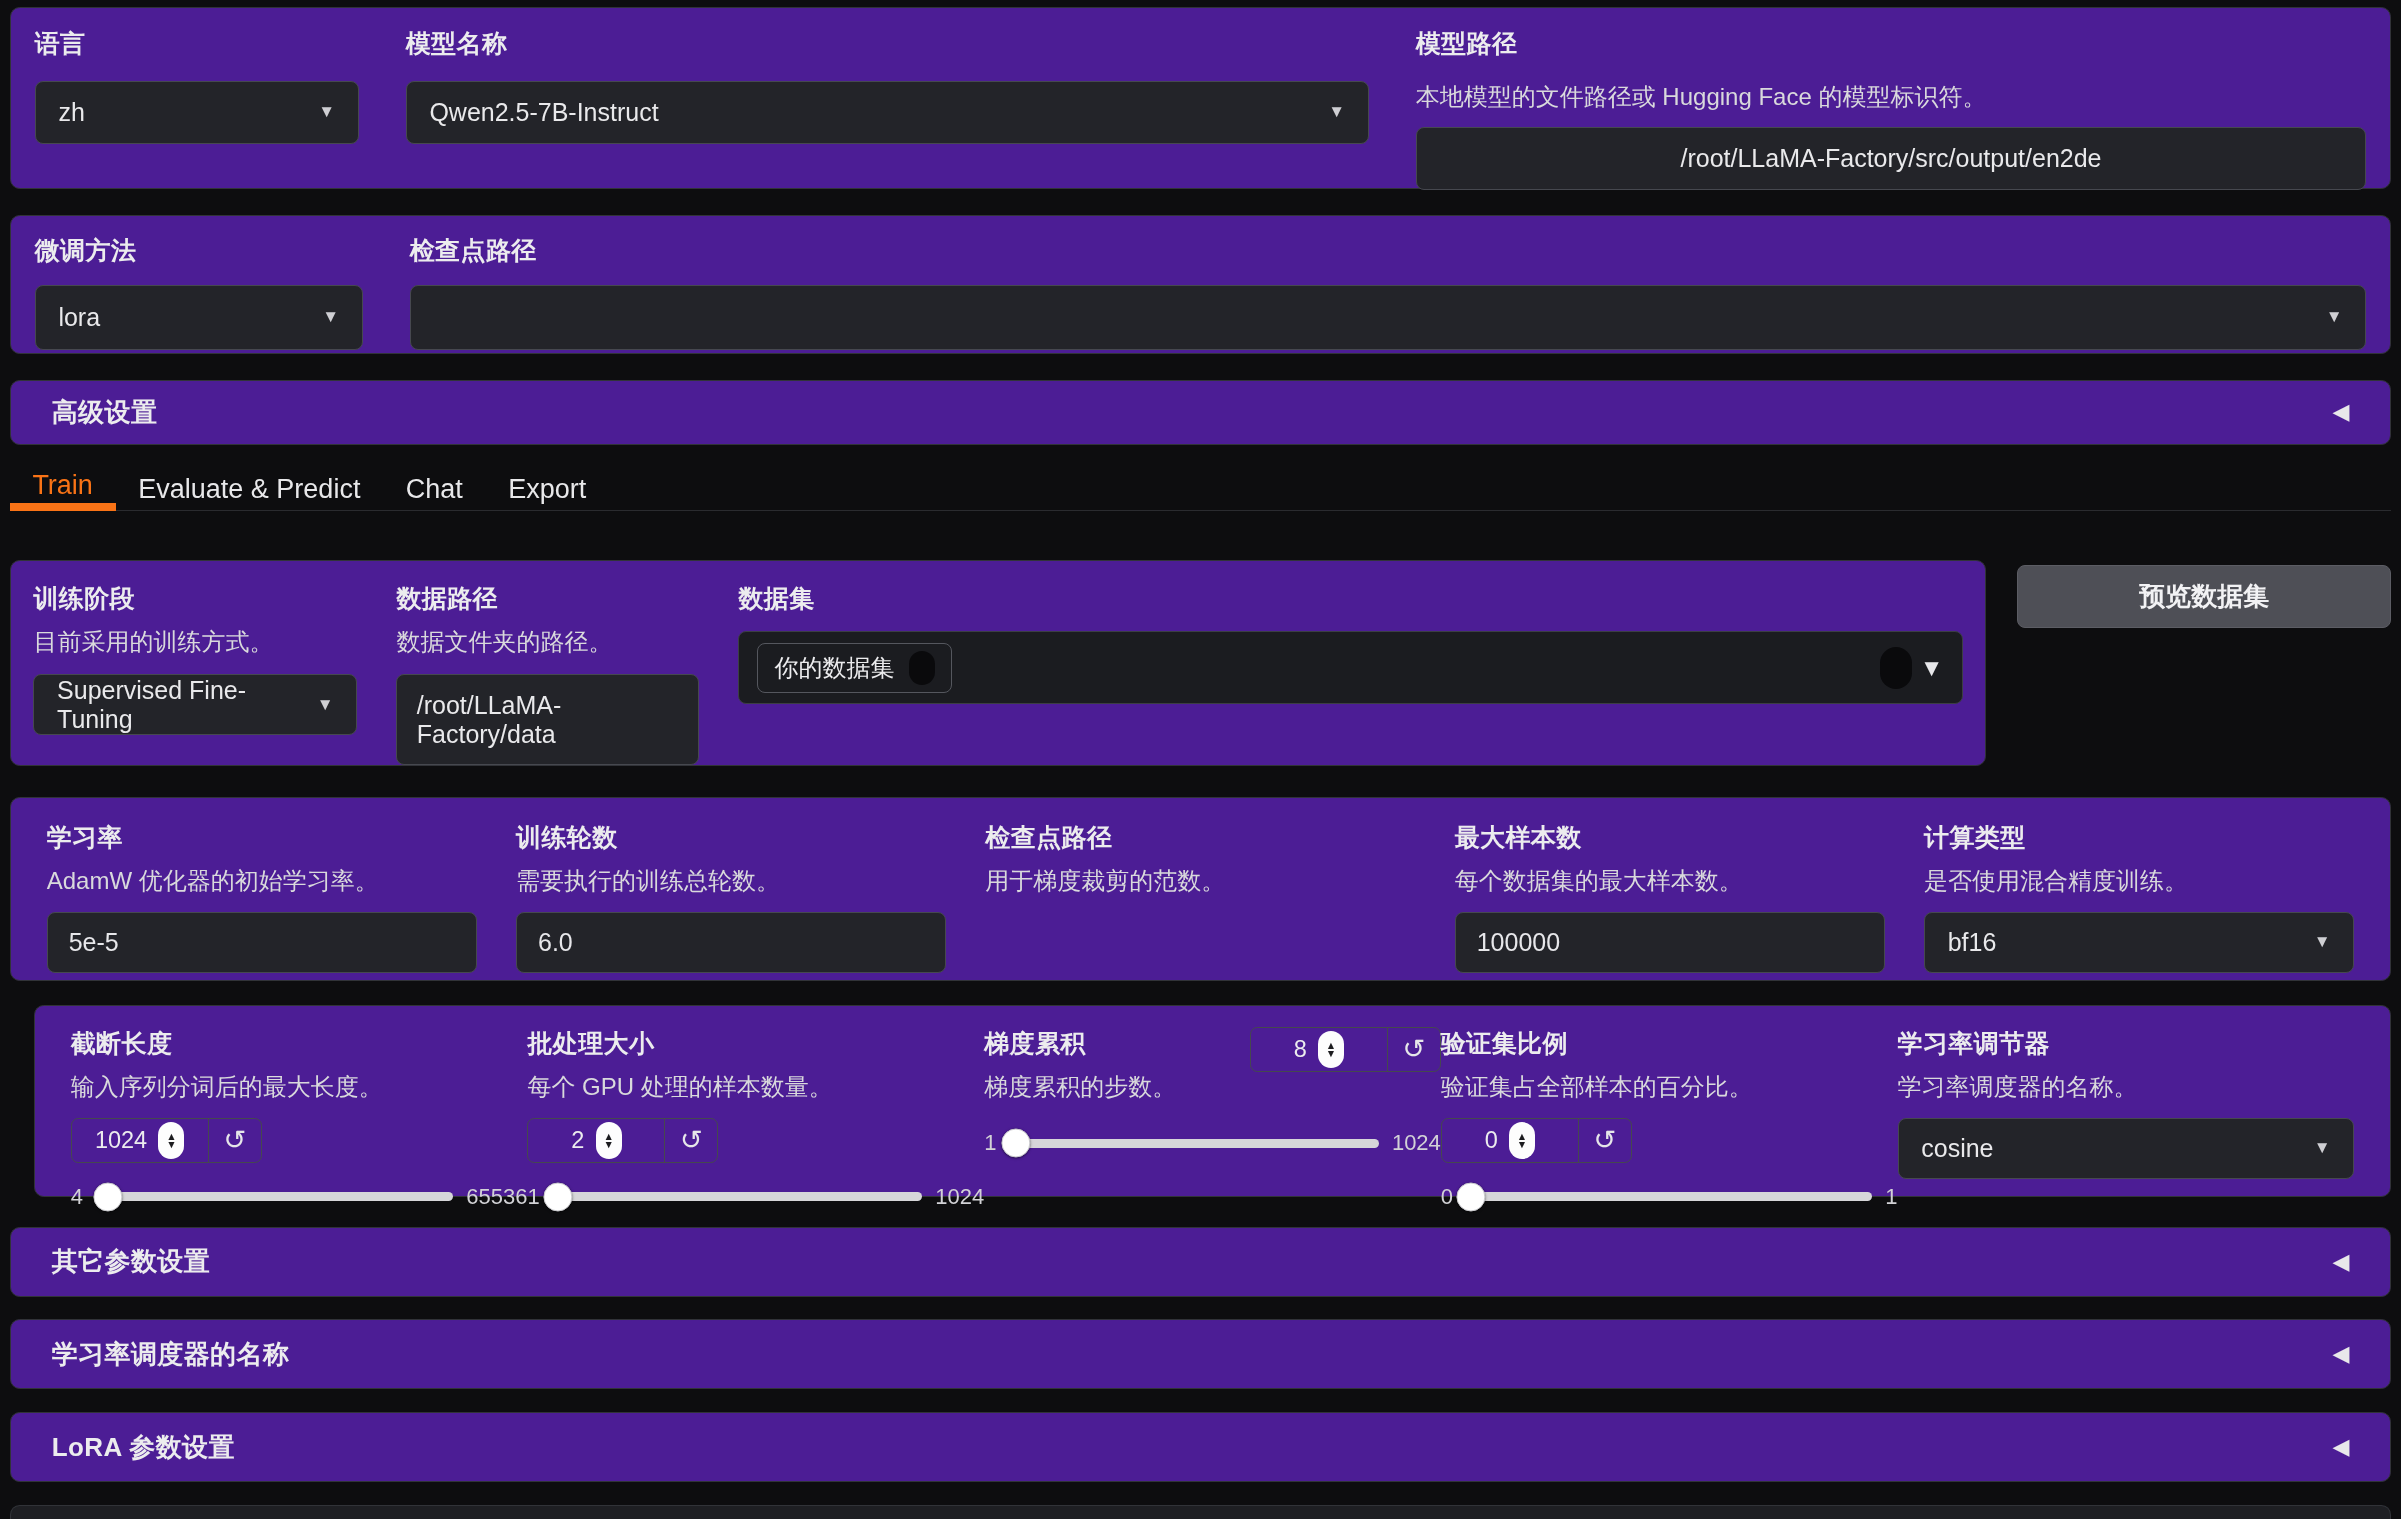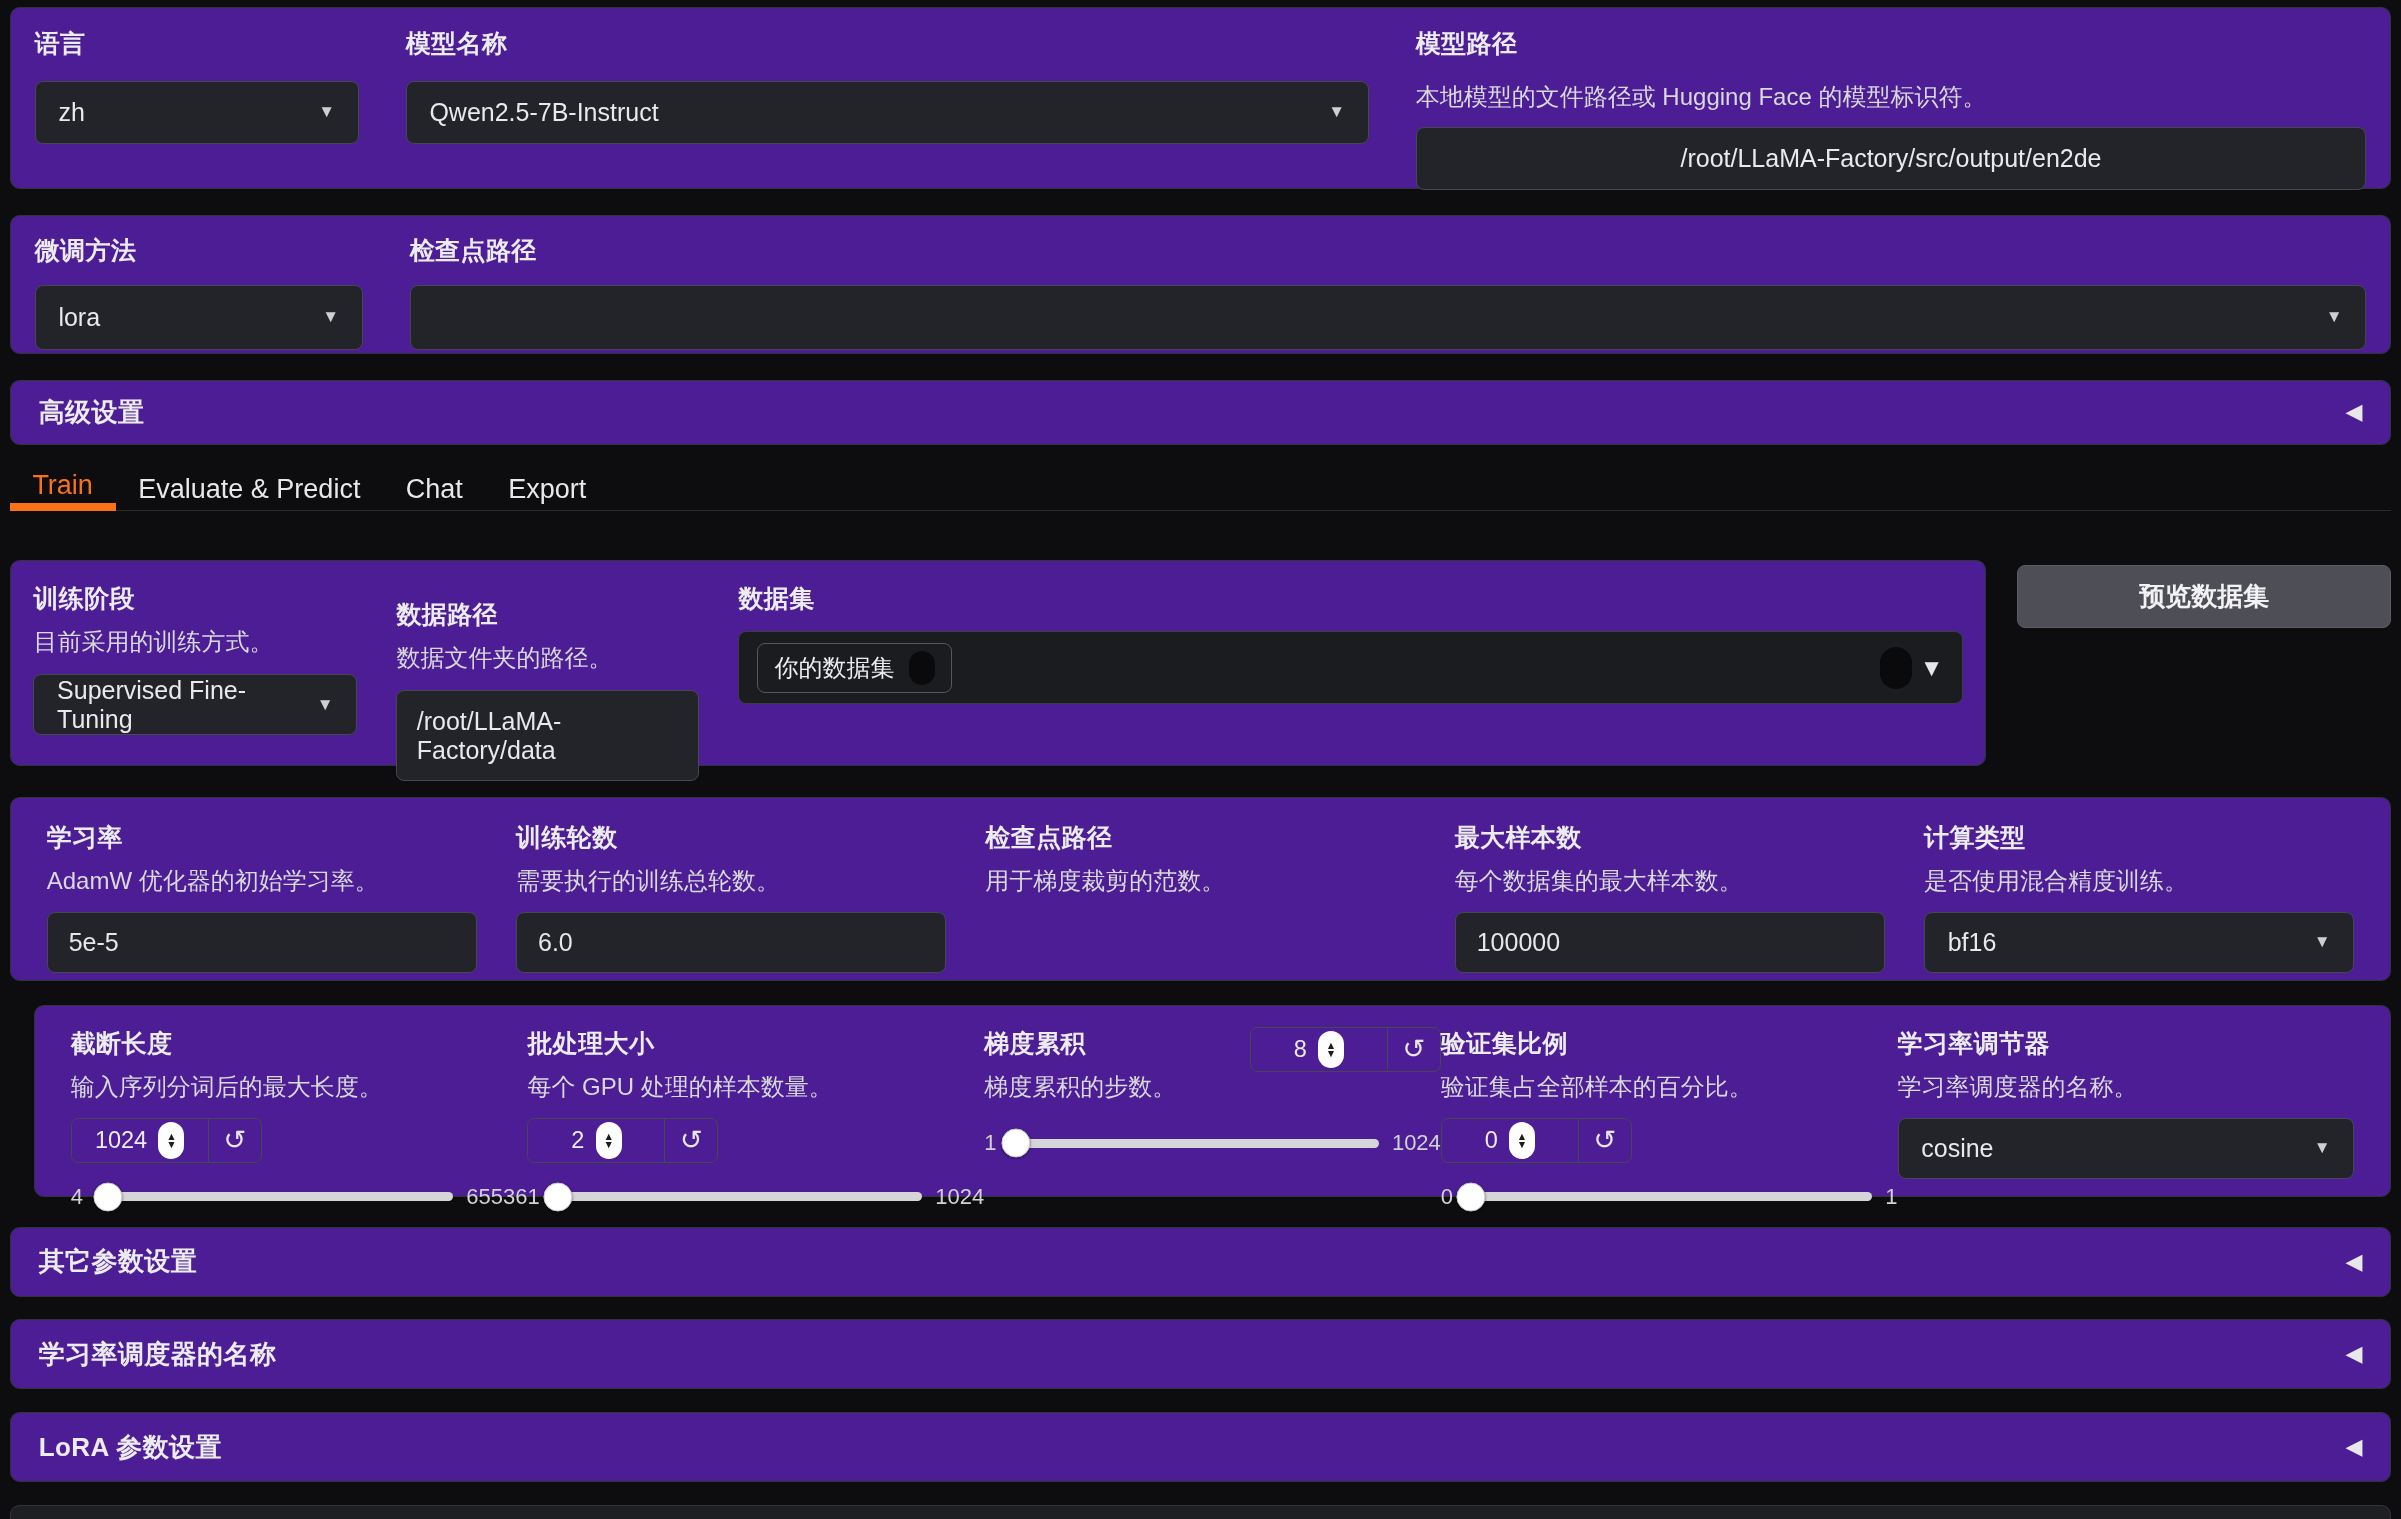--- a/index.html
+++ b/index.html
@@ -32,36 +32,36 @@
   .col-path .field { margin-top:14.6px;justify-content:center; }
   
   .row2 { display:flex; gap:47px; height:139px; padding:18px 24px; margin-top:26px; }
   .col-ft { width:328px; }
   .col-ckpt { flex:1; }
   .row2 .label { margin-bottom:18px; }
   .row2 .field { height:65px; }
   
   .accordion {
     height:65px; margin-top:26px; display:flex; align-items:center;
-    padding:0 28px; cursor:pointer;
+    padding:0 41px; cursor:pointer;
   }
   .accordion .label { font-size:26px; font-weight:600; }
   .acc-arrow { margin-left:auto; font-size:22px; color:#e8e8ea; }
   
   .tabs { display:flex; margin-top:22.7px; border-bottom:1.6px solid #2a2b2f; height:44px; }
   .tab {
     padding:0 22.7px; font-size:27px; color:#e8e8ea; display:flex; align-items:center;
     cursor:pointer; height:44px;
   }
   .tab.active { color:#f97316; border-bottom:8px solid #f97316; font-weight:500; }
   
   .train-top { display:flex; margin-top:49px; gap:31px; }
   .group-c { flex:1; height:206px; display:flex; gap:39px; padding:21px 22.7px; }
   .col-stage { width:324px; }
-  .col-datadir { width:303px;margin-top:16px; }
+  .col-datadir { width:303px; }
   .col-dataset { flex:1; }
   .col-stage .field { margin-top:16px; height:61px; }
   .textbox {
     background:#232429; border:0.8px solid #46484f; border-radius:8px;
     margin-top:16px; height:91px; padding:16px 19.4px; font-size:25px; color:#e9e9eb;
   }
   .multiselect {
     background:#1b1c20; border:0.8px solid #3c3e44; border-radius:8px;
     margin-top:16px; height:73px; display:flex; align-items:center; padding:0 18px;
   }

